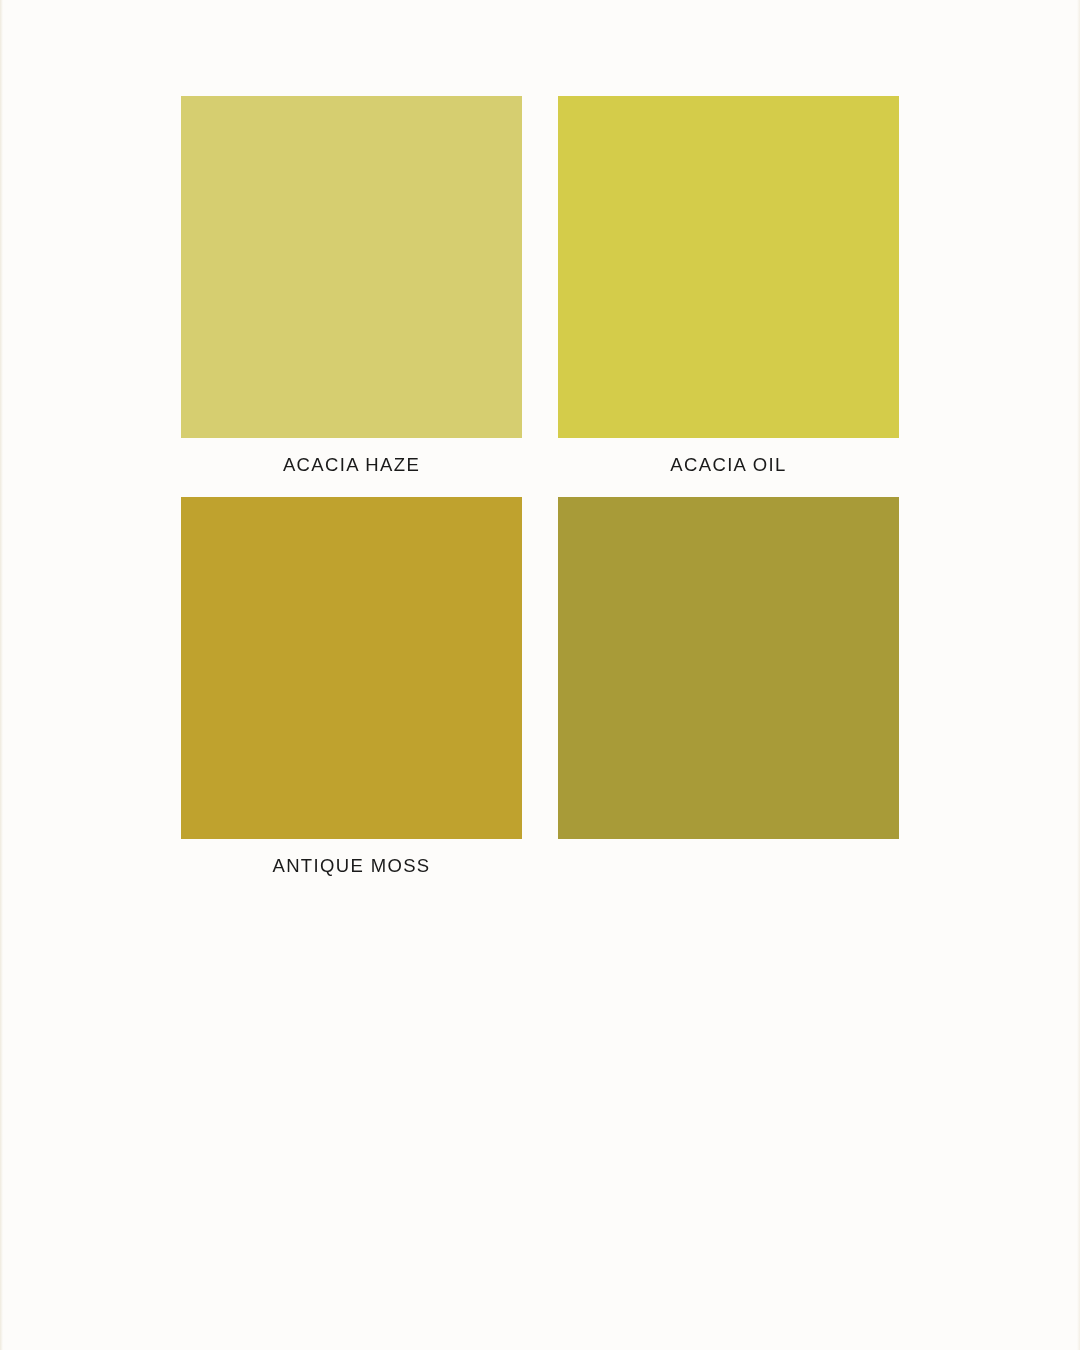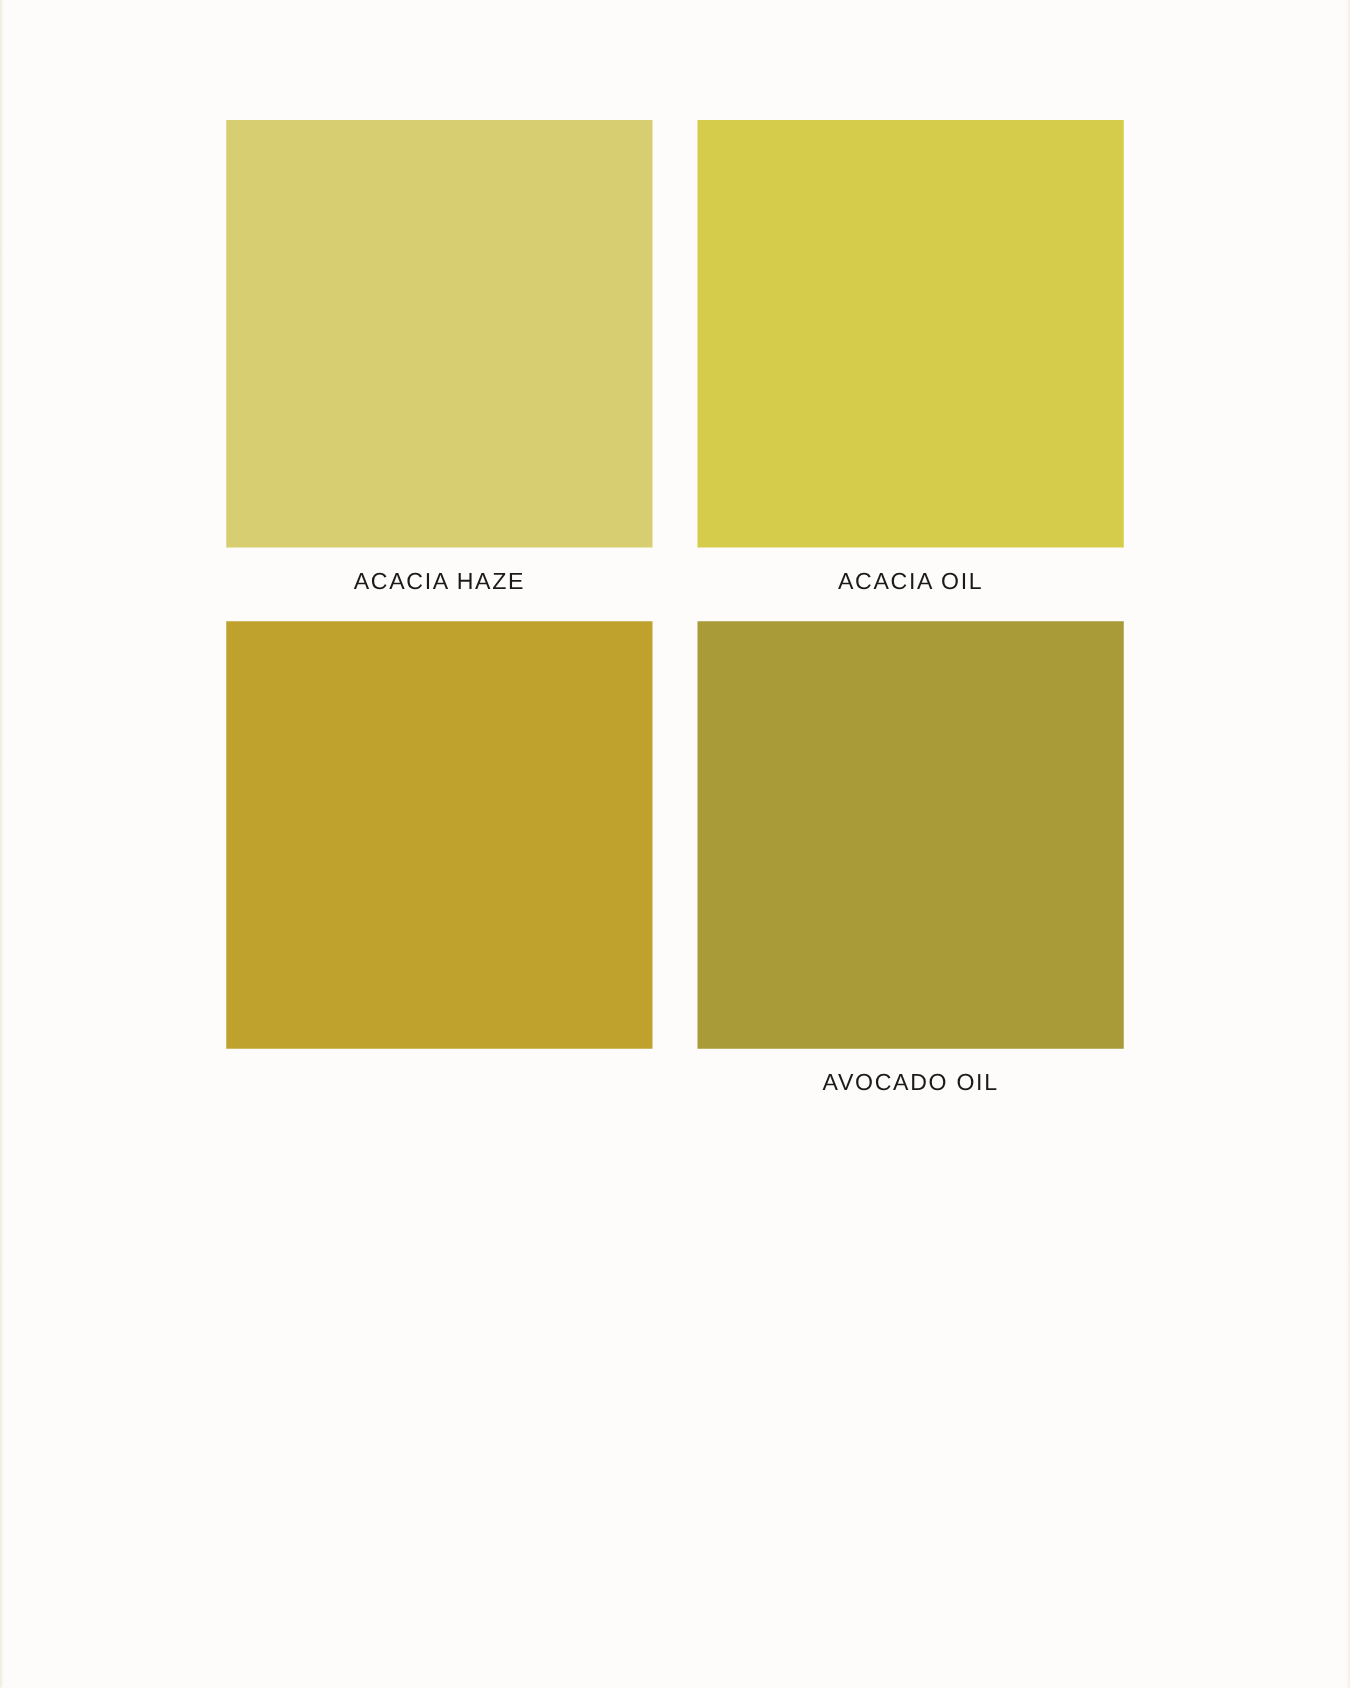--- a/index.html
+++ b/index.html
@@ -94,21 +94,21 @@
 
     <div class="swatch-cell">
       <div class="swatch-chip" style="background-color: rgb(212, 204, 74);"></div>
       <span class="swatch-label">ACACIA OIL</span>
     </div>
 
 
 
     <div class="swatch-cell">
       <div class="swatch-chip" style="background-color: rgb(191, 162, 46);"></div>
+      <span class="swatch-label">ANTIQUE MOSS</span>
     </div>
 
     <div class="swatch-cell">
       <div class="swatch-chip" style="background-color: rgb(168, 155, 56);"></div>
-      <span class="swatch-label">AVOCADO OIL</span>
     </div>
 
   </div>
 </div>
 
 </body></html>

